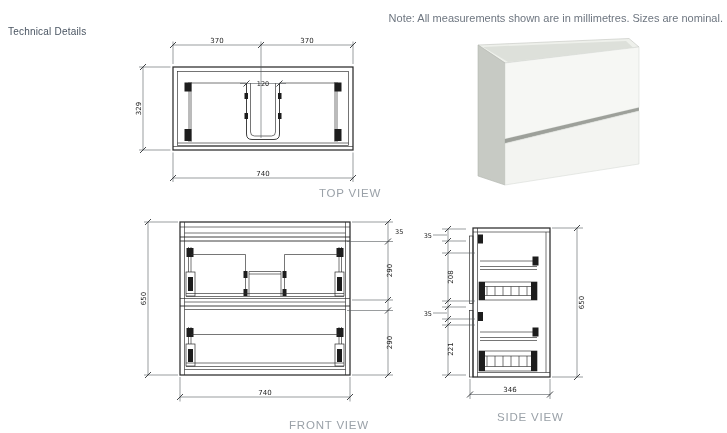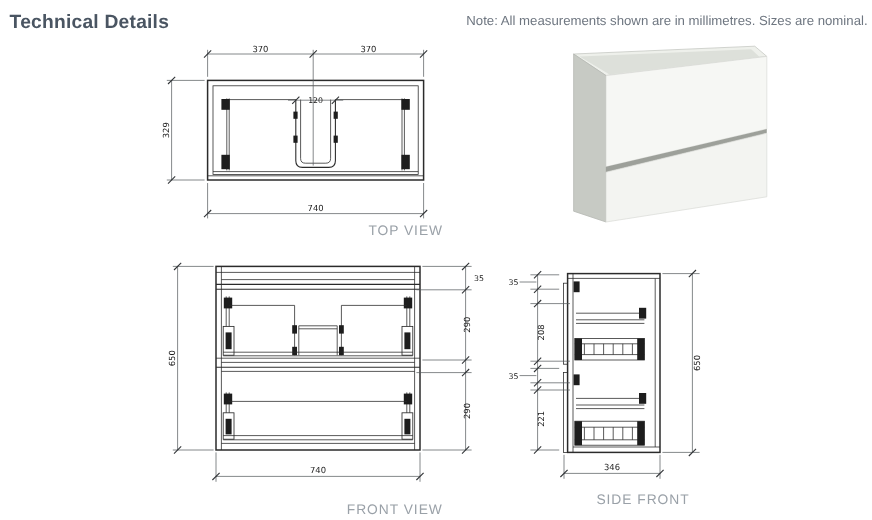--- a/index.html
+++ b/index.html
@@ -1,18 +1,18 @@
 <!DOCTYPE html>
 <html><head>
 <meta charset="utf-8">
 <style>
   html,body{margin:0;padding:0;background:#ffffff;}
   #stage{position:relative;width:727px;height:433px;background:#ffffff;overflow:hidden;
          font-family:"Liberation Sans","DejaVu Sans",sans-serif;}
-  .page-title{position:absolute;left:8px;top:10px;font-size:16px;font-weight:bold;color:#4a5562;letter-spacing:.2px;}
+  .page-title{position:absolute;left:8px;top:26px;font-size:10px;font-weight:normal;color:#4a5562;letter-spacing:.2px;}
   .page-note{position:absolute;right:4px;top:12px;font-size:11px;color:#6e7680;}
   .view-label{position:absolute;font-size:11.5px;color:#9aa1a8;letter-spacing:.8px;}
   svg{position:absolute;overflow:visible;}
   .ln{stroke:#2b2b2b;fill:none;}
   .w12{stroke-width:1.25;} .w09{stroke-width:.9;} .w07{stroke-width:.65;}
   .dim{stroke:#555a5e;stroke-width:.6;fill:none;}
   .tick{stroke:#2f3235;stroke-width:.9;}
   .blk{fill:#1d1d1d;stroke:none;}
   .hb{fill:#ffffff;stroke:#2b2b2b;stroke-width:.7;}
   text.dt{font:7px "DejaVu Sans",sans-serif;fill:#1c1c1c;}
@@ -77,21 +77,21 @@
       <line class="tick" x1="40" y1="146" x2="46" y2="140"></line>
       <line class="tick" x1="220" y1="146" x2="226" y2="140"></line>
 
       <text class="dt" x="87" y="8" text-anchor="middle">370</text>
       <text class="dt" x="177" y="8" text-anchor="middle">370</text>
       <text class="dts" x="133" y="51" text-anchor="middle">120</text>
       <text class="dt" x="10.5" y="73.5" text-anchor="middle" transform="rotate(-90 10.5 73.5)">329</text>
       <text class="dt" x="133" y="140.5" text-anchor="middle">740</text>
     </g>
   </svg>
-  <div class="view-label" style="left:307px;top:187px;">TOP VIEW</div>
+  <div class="view-label" style="left:319px;top:187px;">TOP VIEW</div>
 
   <svg style="left:130px;top:205px;" width="285" height="205" viewBox="0 0 285 205">
     <g>
       <rect class="ln w12" x="50" y="17" width="170" height="153"></rect>
       <line class="ln w07" x1="54.5" y1="17" x2="54.5" y2="170"></line>
       <line class="ln w07" x1="215.5" y1="17" x2="215.5" y2="170"></line>
       <line class="ln w07" x1="50" y1="22" x2="220" y2="22"></line>
       <line class="ln w07" x1="54.5" y1="28" x2="215.5" y2="28"></line>
       <line class="ln w09" x1="50" y1="32" x2="220" y2="32"></line>
       <line class="ln w09" x1="50" y1="36" x2="220" y2="36"></line>
@@ -251,21 +251,21 @@
       <line class="tick" x1="47" y1="192.5" x2="53" y2="186.5"></line>
       <line class="tick" x1="127" y1="192.5" x2="133" y2="186.5"></line>
       <text class="dts" x="12" y="32.5" text-anchor="end">35</text>
       <text class="dt" x="33" y="72" text-anchor="middle" transform="rotate(-90 33 72)">208</text>
       <text class="dts" x="12" y="110.5" text-anchor="end">35</text>
       <text class="dt" x="33" y="144" text-anchor="middle" transform="rotate(-90 33 144)">221</text>
       <text class="dt" x="163.5" y="97.5" text-anchor="middle" transform="rotate(-90 163.5 97.5)">650</text>
       <text class="dt" x="90" y="187" text-anchor="middle">346</text>
     </g>
   </svg>
-  <div class="view-label" style="left:497px;top:411px;">SIDE FRONT</div>
+  <div class="view-label" style="left:497px;top:411px;">SIDE VIEW</div>
 
   <svg style="left:458px;top:38px;" width="205" height="160" viewBox="0 0 205 160">
     <g>
       <polygon points="20,7 171,0.5 181,9 47,25" fill="#eef0eb" stroke="#c2c5bf" stroke-width="0.6"></polygon>
       <polygon points="25,9 168,3 175,9.5 50,24" fill="#dde0da"></polygon>
       <polygon points="20,7 47,25 47,147 20,138" fill="#c7cac4" stroke="#b2b5af" stroke-width="0.6"></polygon>
       <polygon points="47,25 181,9 181,69.5 47,101" fill="#f6f7f4" stroke="#d9dbd6" stroke-width="0.6"></polygon>
       <polygon points="47,101 181,69.5 181,73 47,105.5" fill="#9da09a"></polygon>
       <polygon points="47,105.5 181,73 181,126 47,147" fill="#f3f4f1" stroke="#d9dbd6" stroke-width="0.6"></polygon>
     </g>

